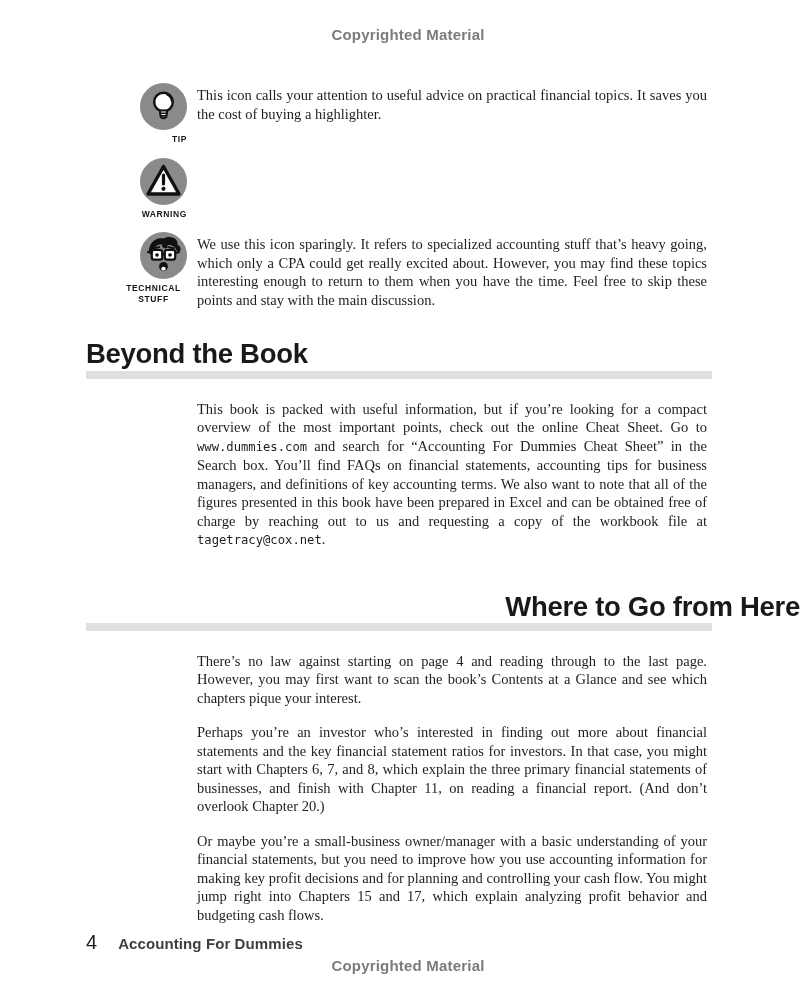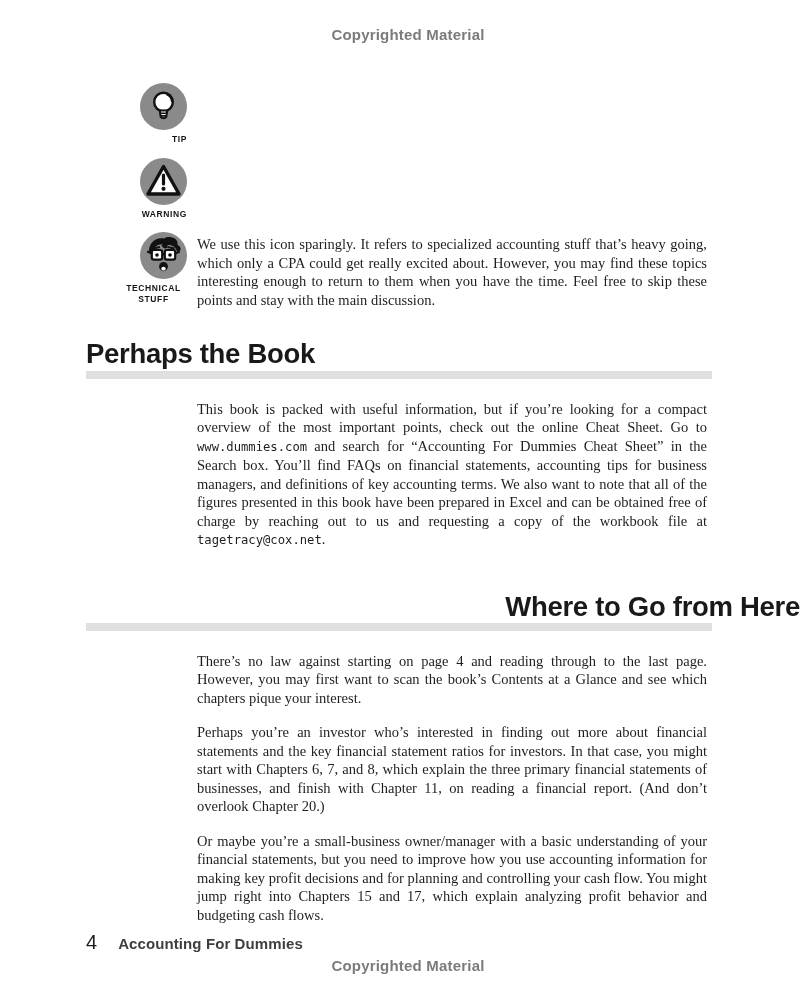--- a/index.html
+++ b/index.html
@@ -88,20 +88,21 @@
     <div class="icon-col">
       <svg class="icon-svg" viewBox="0 0 47 47">
         <circle class="circle-bg" cx="23.5" cy="23.5" r="23.5"></circle>
         <circle cx="23.5" cy="19" r="9.3" fill="#ffffff" stroke="#111111" stroke-width="2.4"></circle>
         <path d="M27.2 11.6 a7.8 7.8 0 0 1 4.6 6.4" fill="none" stroke="#111111" stroke-width="2" stroke-linecap="round"></path>
         <path d="M19.8 27.6 h7.4 l-0.9 6.2 a3.6 3.6 0 0 1 -5.6 0 z" fill="#ffffff" stroke="#111111" stroke-width="2"></path>
         <path d="M19.5 30.2 h8 M20.2 32.9 h6.6" stroke="#111111" stroke-width="1.6"></path>
       </svg>
       <div class="icon-label">TIP</div>
     </div>
+    <p class="note-text">This icon calls your attention to useful advice on practical financial topics. It saves you the cost of buying a highlighter.</p>
   </div>
 
   <div class="note">
     <div class="icon-col">
       <svg class="icon-svg" viewBox="0 0 47 47">
         <circle class="circle-bg" cx="23.5" cy="23.5" r="23.5"></circle>
         <path d="M23.5 8.5 L39 36 H8 Z" fill="#ffffff" stroke="#111111" stroke-width="3.4" stroke-linejoin="round"></path>
         <path d="M23.5 17 v9" stroke="#111111" stroke-width="3.2" stroke-linecap="round"></path>
         <circle cx="23.5" cy="30.8" r="2.1" fill="#111111"></circle>
       </svg>
@@ -125,21 +126,21 @@
         <ellipse cx="23.5" cy="34.6" rx="4.4" ry="4.6" fill="#111111"></ellipse>
         <ellipse cx="23.5" cy="36.7" rx="2.2" ry="1.9" fill="#ffffff"></ellipse>
       </svg>
       <div class="icon-label">TECHNICAL STUFF</div>
     </div>
     <p class="note-text">We use this icon sparingly. It refers to specialized accounting stuff that’s heavy going, which only a CPA could get really excited about. However, you may find these topics interesting enough to return to them when you have the time. Feel free to skip these points and stay with the main discussion.</p>
   </div>
 
 </div>
 
-<h1 class="section-heading">Perhaps the Book</h1>
+<h1 class="section-heading">Beyond the Book</h1>
 <div class="heading-bar"></div>
 
 <p class="body-para"><span>This book is packed with useful information, but if you’re looking for a compact overview of the most important points, check out the online Cheat Sheet. Go to </span><span class="mono">www.dummies.com</span><span> and search for “Accounting For Dummies Cheat Sheet” in the Search box. You’ll find FAQs on financial statements, accounting tips for business managers, and definitions of key accounting terms. We also want to note that all of the figures presented in this book have been prepared in Excel and can be obtained free of charge by reaching out to us and requesting a copy of the workbook file at </span><span class="mono">tagetracy@cox.net</span><span>.</span></p>
 
 <h1 class="section-heading second">Where to Go from Here</h1>
 <div class="heading-bar"></div>
 
 <p class="body-para">There’s no law against starting on page 4 and reading through to the last page. However, you may first want to scan the book’s Contents at a Glance and see which chapters pique your interest.</p>
 <p class="body-para follow">Perhaps you’re an investor who’s interested in finding out more about financial statements and the key financial statement ratios for investors. In that case, you might start with Chapters 6, 7, and 8, which explain the three primary financial statements of businesses, and finish with Chapter 11, on reading a financial report. (And don’t overlook Chapter 20.)</p>
 <p class="body-para follow">Or maybe you’re a small-business owner/manager with a basic understanding of your financial statements, but you need to improve how you use accounting information for making key profit decisions and for planning and controlling your cash flow. You might jump right into Chapters 15 and 17, which explain analyzing profit behavior and budgeting cash flows.</p>

